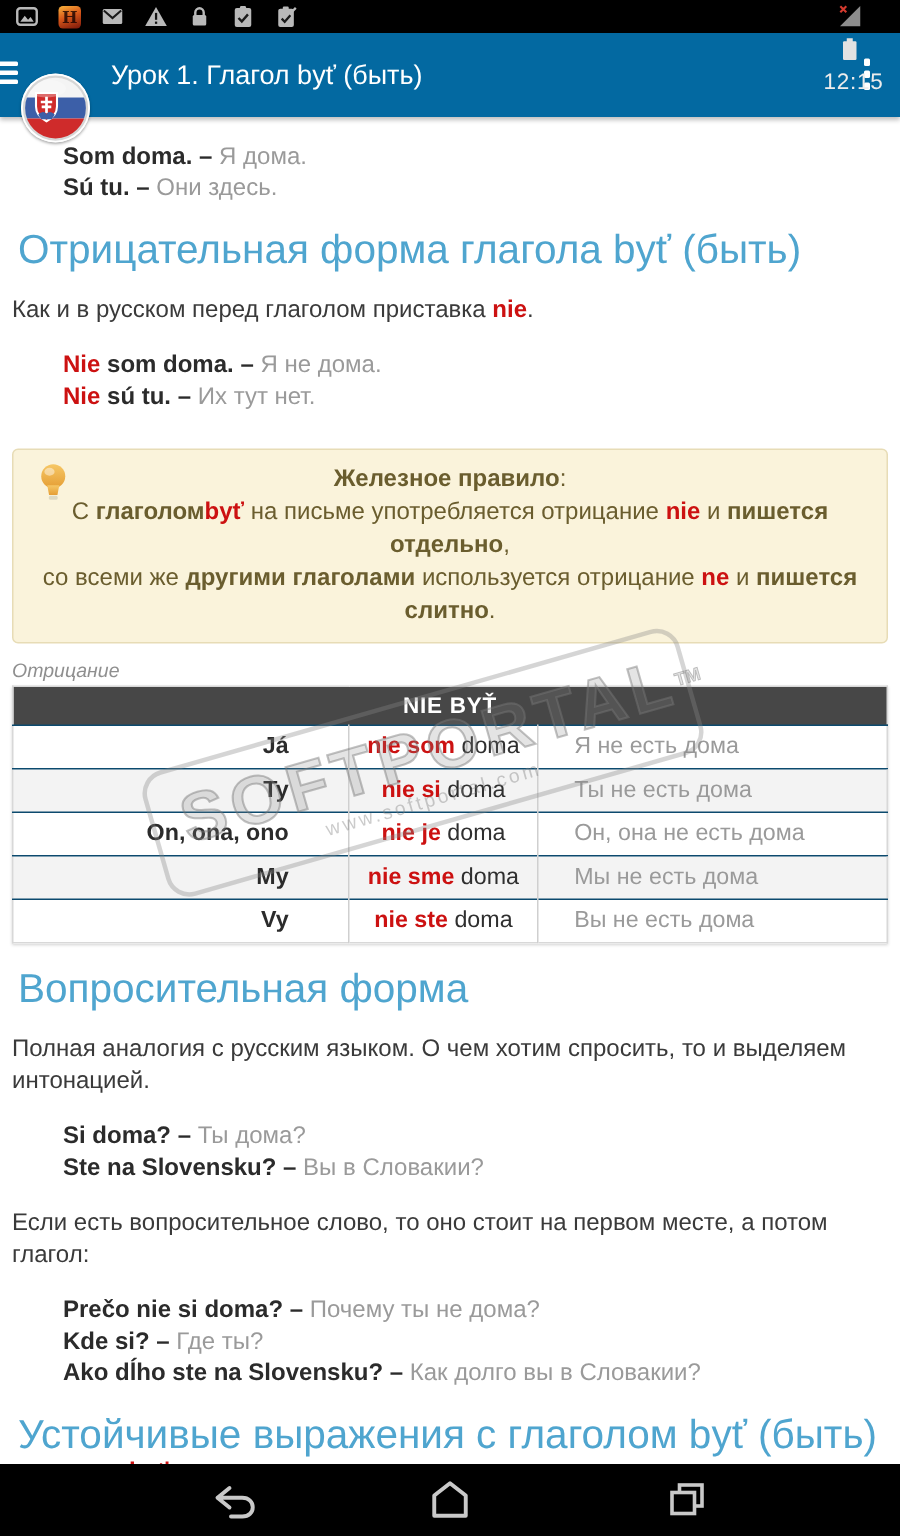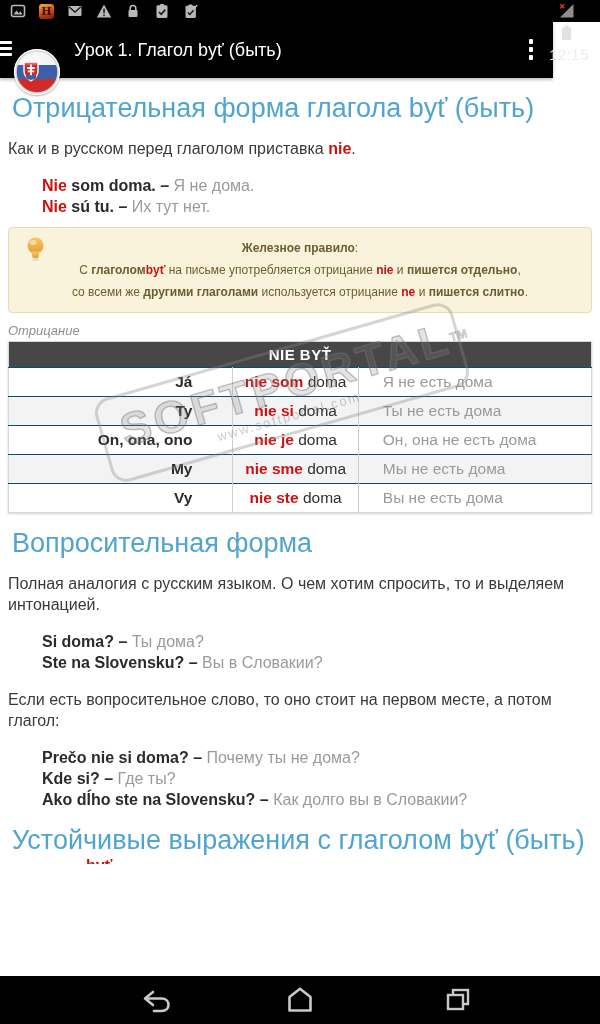--- a/index.html
+++ b/index.html
@@ -8,21 +8,21 @@
 
   
   .status-bar{position:absolute;top:0;left:0;width:600px;height:22px;background:#000;display:flex;align-items:center;z-index:30;}
   .sb-left{display:flex;align-items:center;gap:13px;padding-left:10px;}
   .sb-left .si{width:16px;height:16px;display:block;}
   .app-h{width:15px;height:15px;border-radius:3px;background:linear-gradient(160deg,#f8b43c 0%,#d8581a 45%,#7a160a 100%);color:rgba(25,2,0,0.8);font-weight:bold;font-family:"DejaVu Serif",serif;font-size:11px;line-height:15px;text-align:center;}
   .sb-right{margin-left:auto;display:flex;align-items:center;gap:5px;padding-right:11px;flex-direction:column;}
   .sb-time{color:#ececec;font-size:15px;letter-spacing:0.5px;margin-left:4px;}
 
   
-  .app-bar{position:absolute;top:22px;left:0;width:553px;height:56px;background:#000000;z-index:25;box-shadow:0 2px 3px rgba(0,0,0,0.25);}
+  .app-bar{position:absolute;top:22px;left:0;width:600px;height:56px;background:#0369a1;z-index:25;box-shadow:0 2px 3px rgba(0,0,0,0.25);}
   .hamburger{position:absolute;left:-10px;top:19px;width:22px;}
   .hamburger div{height:3px;background:#fff;margin-bottom:3px;border-radius:1px;}
   .flag{position:absolute;left:14px;top:27px;width:46px;height:46px;border-radius:50%;overflow:hidden;box-shadow:0 1px 2px rgba(0,0,0,0.35), inset 0 0 0 2px rgba(255,255,255,0.85);background:#fff;}
   .bar-title{position:absolute;left:74px;top:0;height:56px;line-height:56px;color:#fff;font-size:18px;white-space:nowrap;}
   .overflow{position:absolute;right:20px;top:17px;display:flex;flex-direction:column;gap:3.5px;}
   .overflow div{width:4.5px;height:4.5px;background:#fff;border-radius:1px;}
 
   
   .content{position:absolute;top:78px;left:0;width:584px;padding:0 8px;background:#fff;}
   .ex{margin:16px 0 0 34px;font-size:16px;line-height:21px;}
@@ -30,21 +30,21 @@
   h2{font-weight:normal;color:#4fa5cf;font-size:27px;line-height:28px;margin:16px 0 0 4px;}
   .para{font-size:16px;line-height:21px;color:#3a3a3a;margin:16px 0 0 0;}
   .s-n{color:inherit;}
   .s-b{font-weight:bold;color:inherit;}
   .s-r{font-weight:bold;color:#cc1111;}
   .s-d{font-weight:600;color:#2b2b2b;}
   .s-k{color:#2f2f2f;}
   .s-g{color:#9a9a9a;}
 
   
-  .callout{position:relative;margin-top:10px;background:#faf3db;border:1px solid #e7dcb6;border-radius:4px;padding:9px 16px 9px 16px;color:#6a5d2e;font-size:12px;line-height:22px;text-align:center;}
+  .callout{position:relative;margin-top:24px;background:#faf3db;border:1px solid #e7dcb6;border-radius:4px;padding:9px 16px 9px 16px;color:#6a5d2e;font-size:16px;line-height:22px;text-align:center;}
   .callout .bulb{position:absolute;left:17px;top:9px;}
   .callout-line{margin:0;}
 
   
   .tbl-caption{margin:10px 0 3px 0;font-style:italic;color:#8f8f8f;font-size:13px;}
   .tblwrap{position:relative;box-shadow:0 1px 2px rgba(0,0,0,0.18);}
   table{width:100%;border-collapse:collapse;border:1px solid #d8d8d8;font-size:15.5px;}
   th{background:#474747;color:#fff;font-size:15px;font-weight:bold;letter-spacing:0.5px;padding:4px 2px;height:16px;}
   td{height:28px;border-top:1px solid #0c4a6e;padding:0;}
   tr.alt td{background:#f3f3f3;}
@@ -154,20 +154,24 @@
     <div class="bar-title">Урок 1. Глагол byť (быть)</div>
     <div class="overflow">
         <div></div>
         <div></div>
         <div></div>
       </div>
   </div>
 
   <div class="content">
 
+    <div class="ex">
+      <div class="ex-line"><span class="s-d">Som doma. – </span><span class="s-g">Я дома.</span></div>
+      <div class="ex-line"><span class="s-d">Sú tu. – </span><span class="s-g">Они здесь.</span></div>
+    </div>
 
     <h2>Отрицательная форма глагола byť (быть)</h2>
 
     <p class="para"><span class="s-n">Как и в русском перед глаголом приставка </span><span class="s-r">nie</span><span class="s-n">.</span></p>
 
     <div class="ex">
       <div class="ex-line"><span class="s-r">Nie</span><span class="s-d"> som doma. – </span><span class="s-g">Я не дома.</span></div>
       <div class="ex-line"><span class="s-r">Nie</span><span class="s-d"> sú tu. – </span><span class="s-g">Их тут нет.</span></div>
     </div>
 

